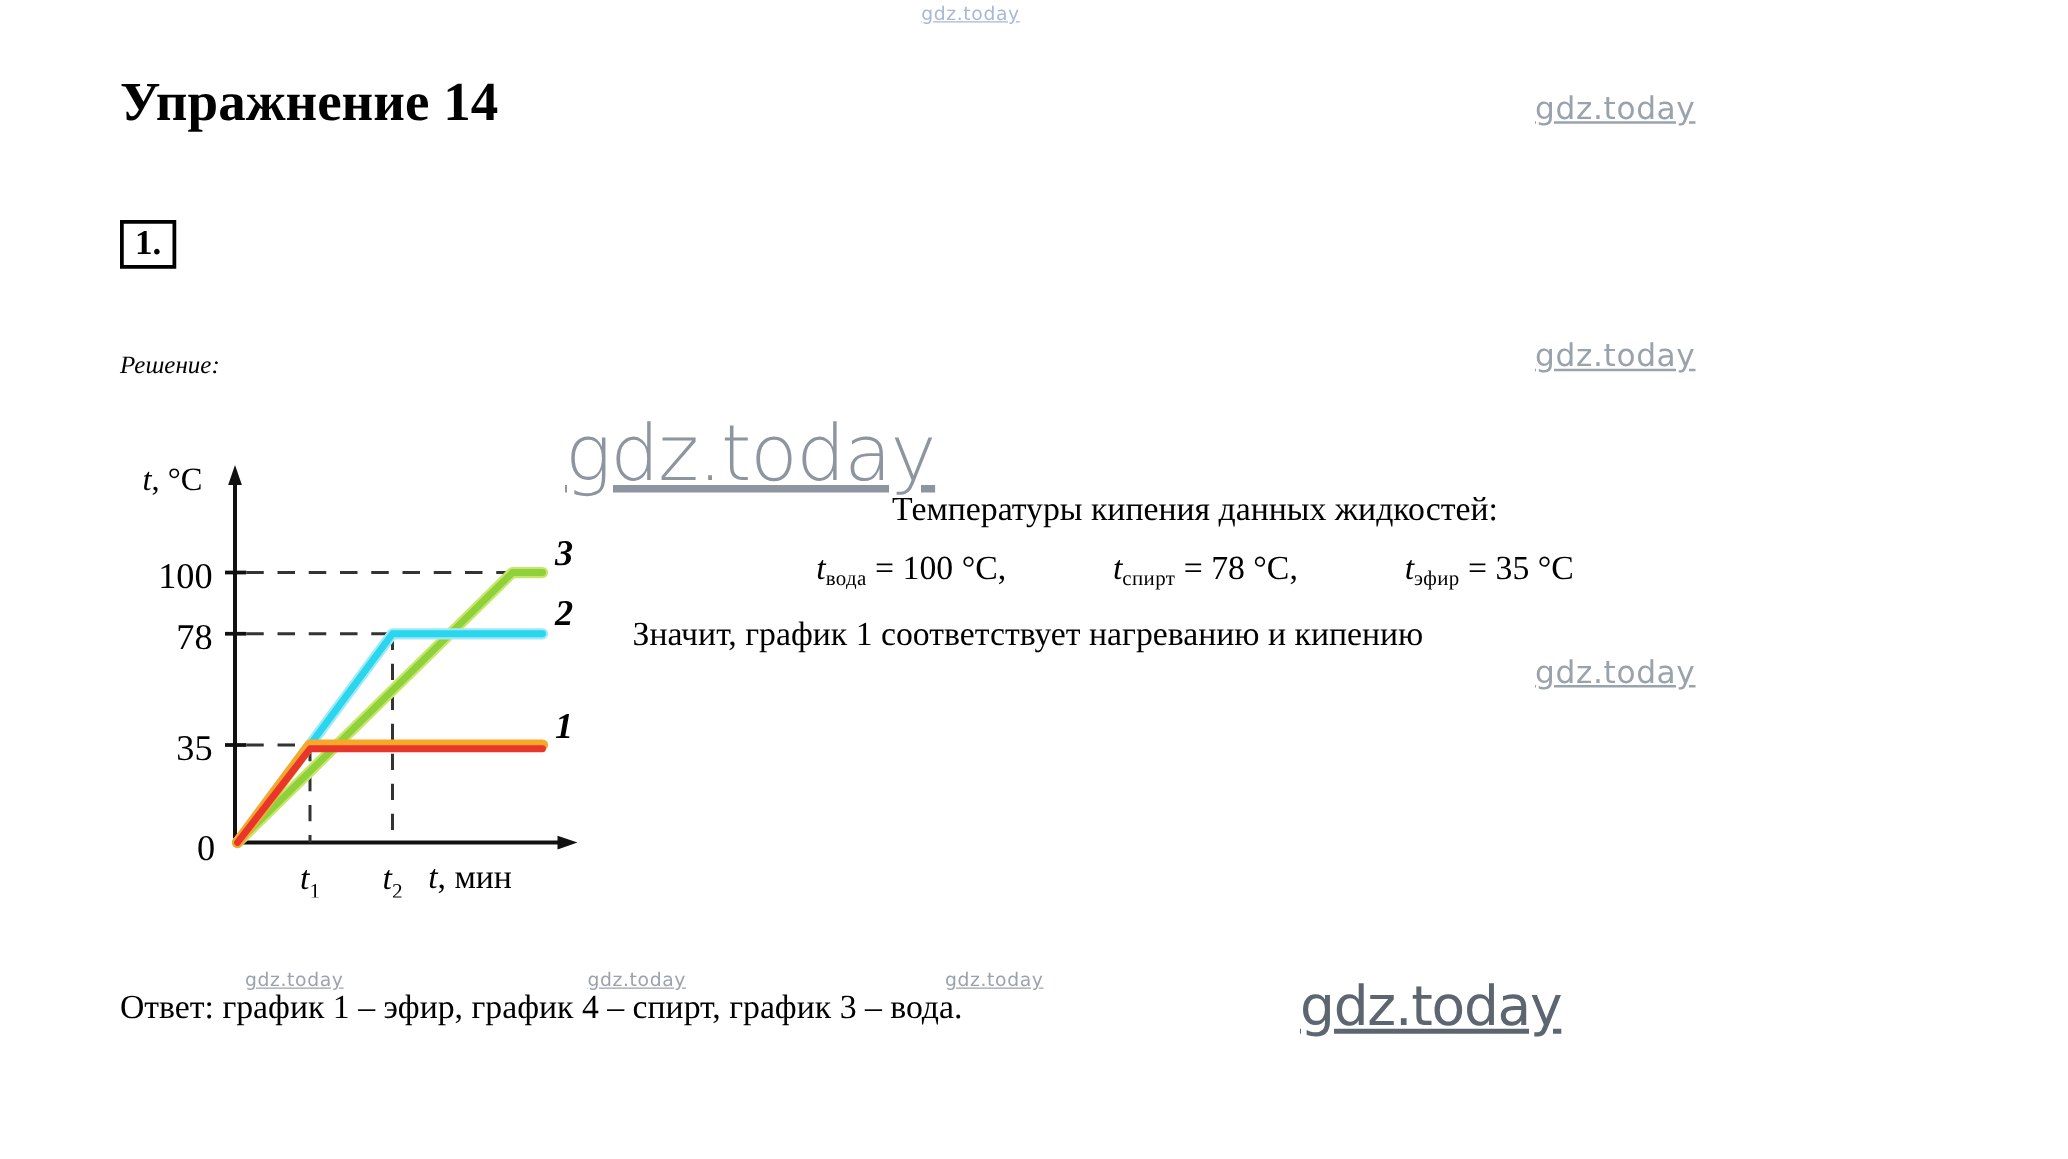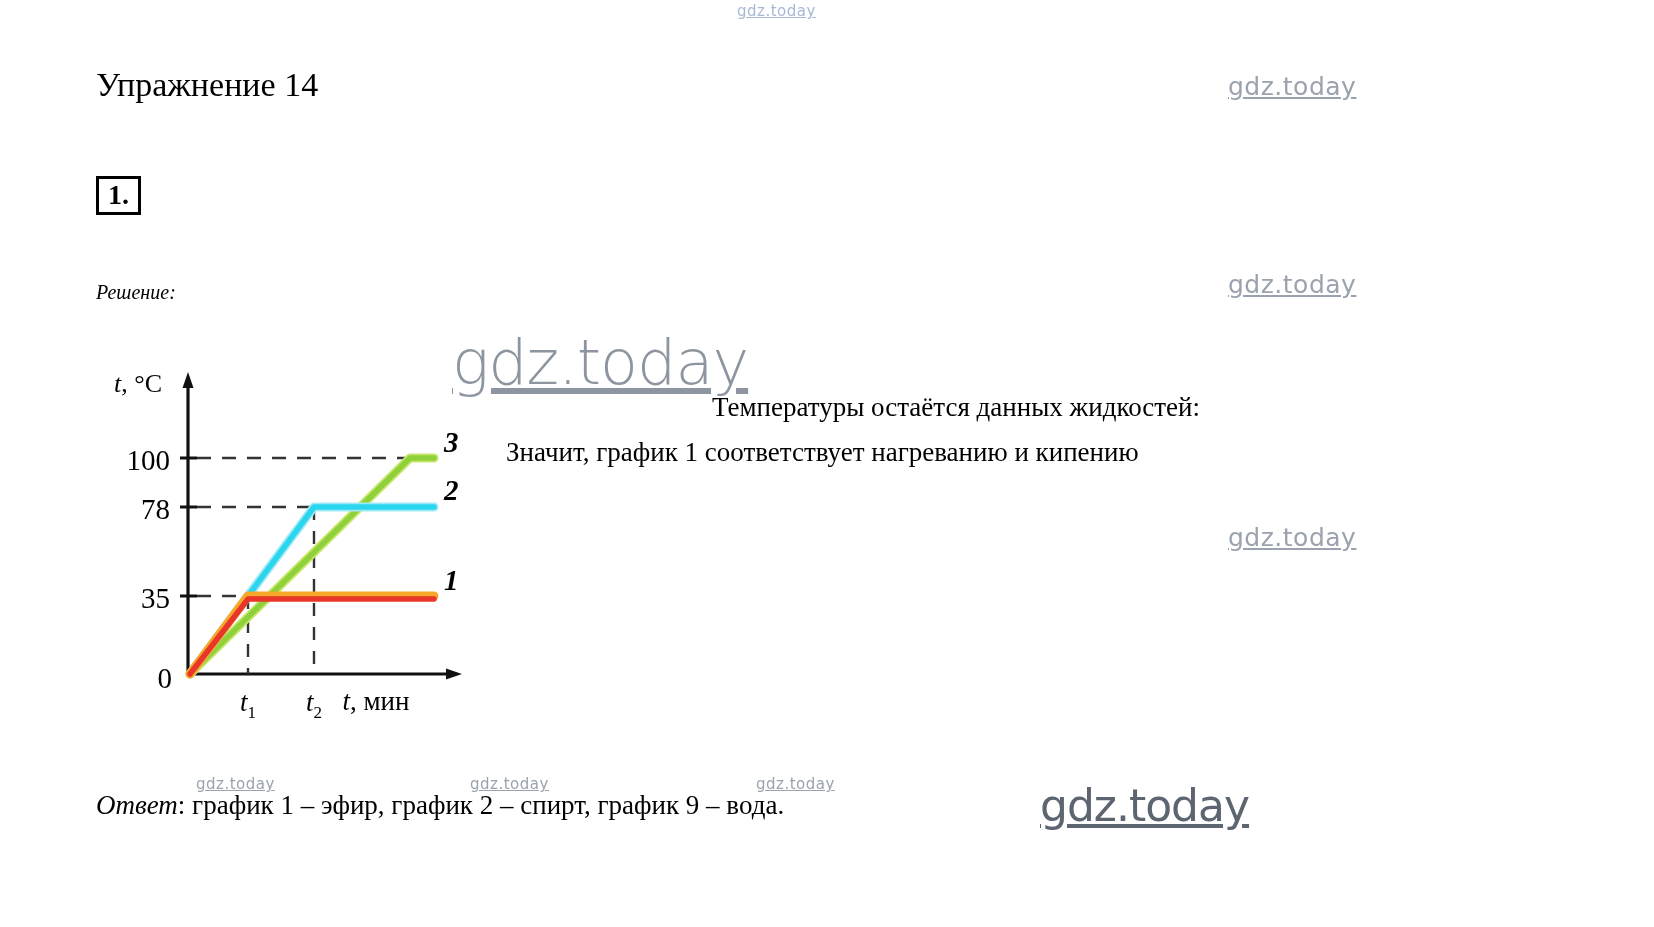--- a/index.html
+++ b/index.html
@@ -35,23 +35,23 @@
                  font-weight: 300; letter-spacing: -1px; }
   .wm-bigger   { left: 1040px; top: 780px; font-size: 44px; color: #5d6670;
                  font-weight: 400; letter-spacing: -1px; }
   .wm-s1       { left: 196px;  top: 775px; font-size: 15px; color: #9aa3ad; }
   .wm-s2       { left: 470px;  top: 775px; font-size: 15px; color: #9aa3ad; }
   .wm-s3       { left: 756px;  top: 775px; font-size: 15px; color: #9aa3ad; }
 
   
   #exercise-title {
     position: absolute;
-    left: 96px; top: 66px;
-    font-size: 34px;
-    font-weight: normal;
+    left: 96px; top: 56px;
+    font-size: 44px;
+    font-weight: bold;
     letter-spacing: 0px;
   }
   #task-number-box {
     position: absolute;
     left: 96px; top: 176px;
     border: 3px solid #000;
     padding: 1px 9px 3px 9px;
     font-size: 28px;
     font-weight: bold;
     line-height: 1.05;
@@ -95,21 +95,21 @@
     letter-spacing: 0.3px;
   }
   .para { display:block; }
 
   #answer-line {
     position: absolute;
     left: 96px; top: 790px;
     font-size: 27px;
     white-space: nowrap;
   }
-  #answer-line .ans-label { font-style: italic; }
+  #answer-line .ans-label { }
 </style>
 </head>
 <body>
 
 <div class="wm wm-top">gdz.today</div>
 <div class="wm wm-r1">gdz.today</div>
 <div class="wm wm-r2">gdz.today</div>
 <div class="wm wm-r3">gdz.today</div>
 <div class="wm wm-big">gdz.today</div>
 <div class="wm wm-s1">gdz.today</div>
@@ -178,21 +178,28 @@
 
     <text x="276" y="342" text-anchor="middle" font-family="Liberation Serif, serif" font-size="27" font-style="italic">t<tspan font-style="normal">, мин</tspan></text>
 
     <text x="344" y="84" font-family="Liberation Serif, serif" font-size="29" font-style="italic" font-weight="bold">3</text>
     <text x="344" y="132" font-family="Liberation Serif, serif" font-size="29" font-style="italic" font-weight="bold">2</text>
     <text x="344" y="222" font-family="Liberation Serif, serif" font-size="29" font-style="italic" font-weight="bold">1</text>
   </svg>
 </div>
 
 <div id="explanation">
-  <span class="lead centered">Температуры остаётся данных жидкостей:</span>
-
+  <span class="lead centered">Температуры кипения данных жидкостей:</span>
+
+  <span class="boil-row centered">
+    <span><span class="var">t</span><span class="sub">вода</span> = <span>100 °С</span>,</span>
+    <span class="gap"></span>
+    <span><span class="var">t</span><span class="sub">спирт</span> = <span>78 °С</span>,</span>
+    <span class="gap"></span>
+    <span><span class="var">t</span><span class="sub">эфир</span> = <span>35 °С</span></span>
+  </span>
 
   <span class="para">Значит, график 1 соответствует нагреванию и кипению</span>
 </div>
 
 <div id="answer-line">
-  <span class="ans-label">Ответ</span><span>: график 1 – эфир, график 2 – спирт, график 9 – вода.</span>
+  <span class="ans-label">Ответ</span><span>: график 1 – эфир, график 4 – спирт, график 3 – вода.</span>
 </div>
 
 </body></html>

